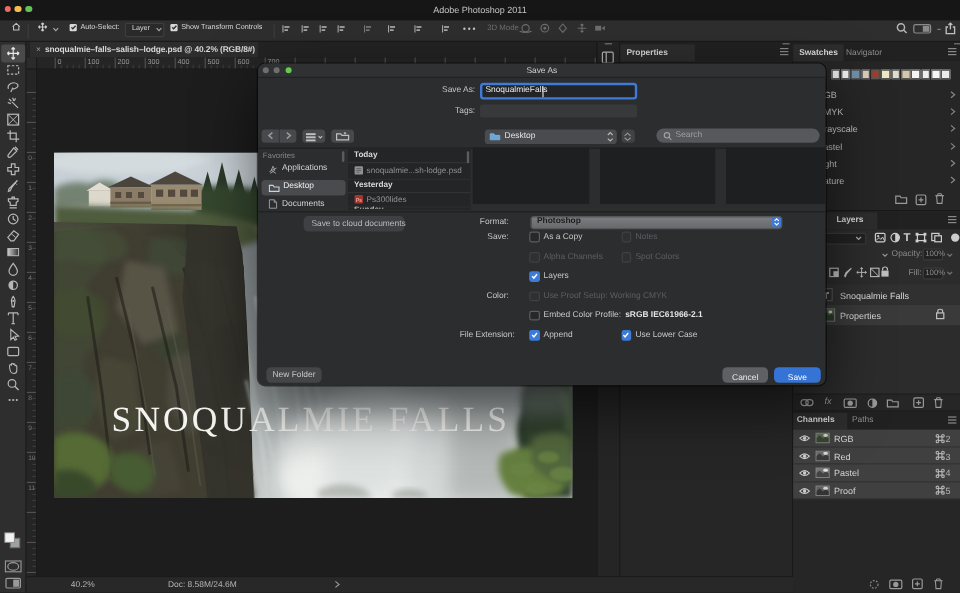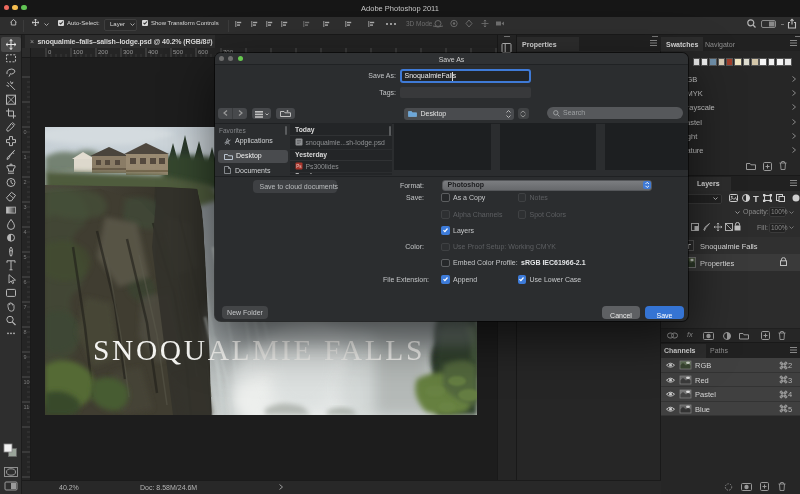--- a/index.html
+++ b/index.html
@@ -849,21 +849,21 @@
 <svg class="abs" style="left:666px;top:405.8px;" width="9" height="6.5" viewBox="0 0 9 6.5">
       <path d="M0.5 3.2 Q4.5 -0.8 8.5 3.2 Q4.5 7.2 0.5 3.2 Z" fill="none" stroke="#cfcfcf" stroke-width="0.9"></path>
       <circle cx="4.5" cy="3.2" r="1.4" fill="#cfcfcf"></circle>
     </svg>
 <svg class="abs" style="left:680px;top:404.8px;" width="11" height="8" viewBox="0 0 11 8">
       <rect width="11" height="8" fill="#606060"></rect>
       <path d="M0 4.5 L3 2 L6 4.5 L8 3 L11 4.5 V8 H0 Z" fill="#333"></path>
       <ellipse cx="8" cy="1.8" rx="2" ry="1.3" fill="#d0d0d0"></ellipse>
       <rect width="11" height="8" fill="none" stroke="#888" stroke-width="0.7"></rect>
     </svg>
-<div class="abs" style="left:695px;top:405.0px;font-size:7.5px;color:#d5d5d5;white-space:nowrap;">Blue</div>
+<div class="abs" style="left:695px;top:405.0px;font-size:7.5px;color:#d5d5d5;white-space:nowrap;">Proof</div>
 <svg class="abs" style="left:780px;top:405.3px;" width="7" height="7" viewBox="0 0 7 7">
       <g stroke="#b5b5b5" stroke-width="0.9" fill="none">
         <rect x="2" y="2" width="3" height="3"></rect>
         <circle cx="1.2" cy="1.2" r="1.1"></circle>
         <circle cx="5.8" cy="1.2" r="1.1"></circle>
         <circle cx="1.2" cy="5.8" r="1.1"></circle>
         <circle cx="5.8" cy="5.8" r="1.1"></circle>
       </g>
     </svg>
 <div class="abs" style="left:788px;top:405.0px;font-size:7.5px;color:#b5b5b5;white-space:nowrap;">5</div>

